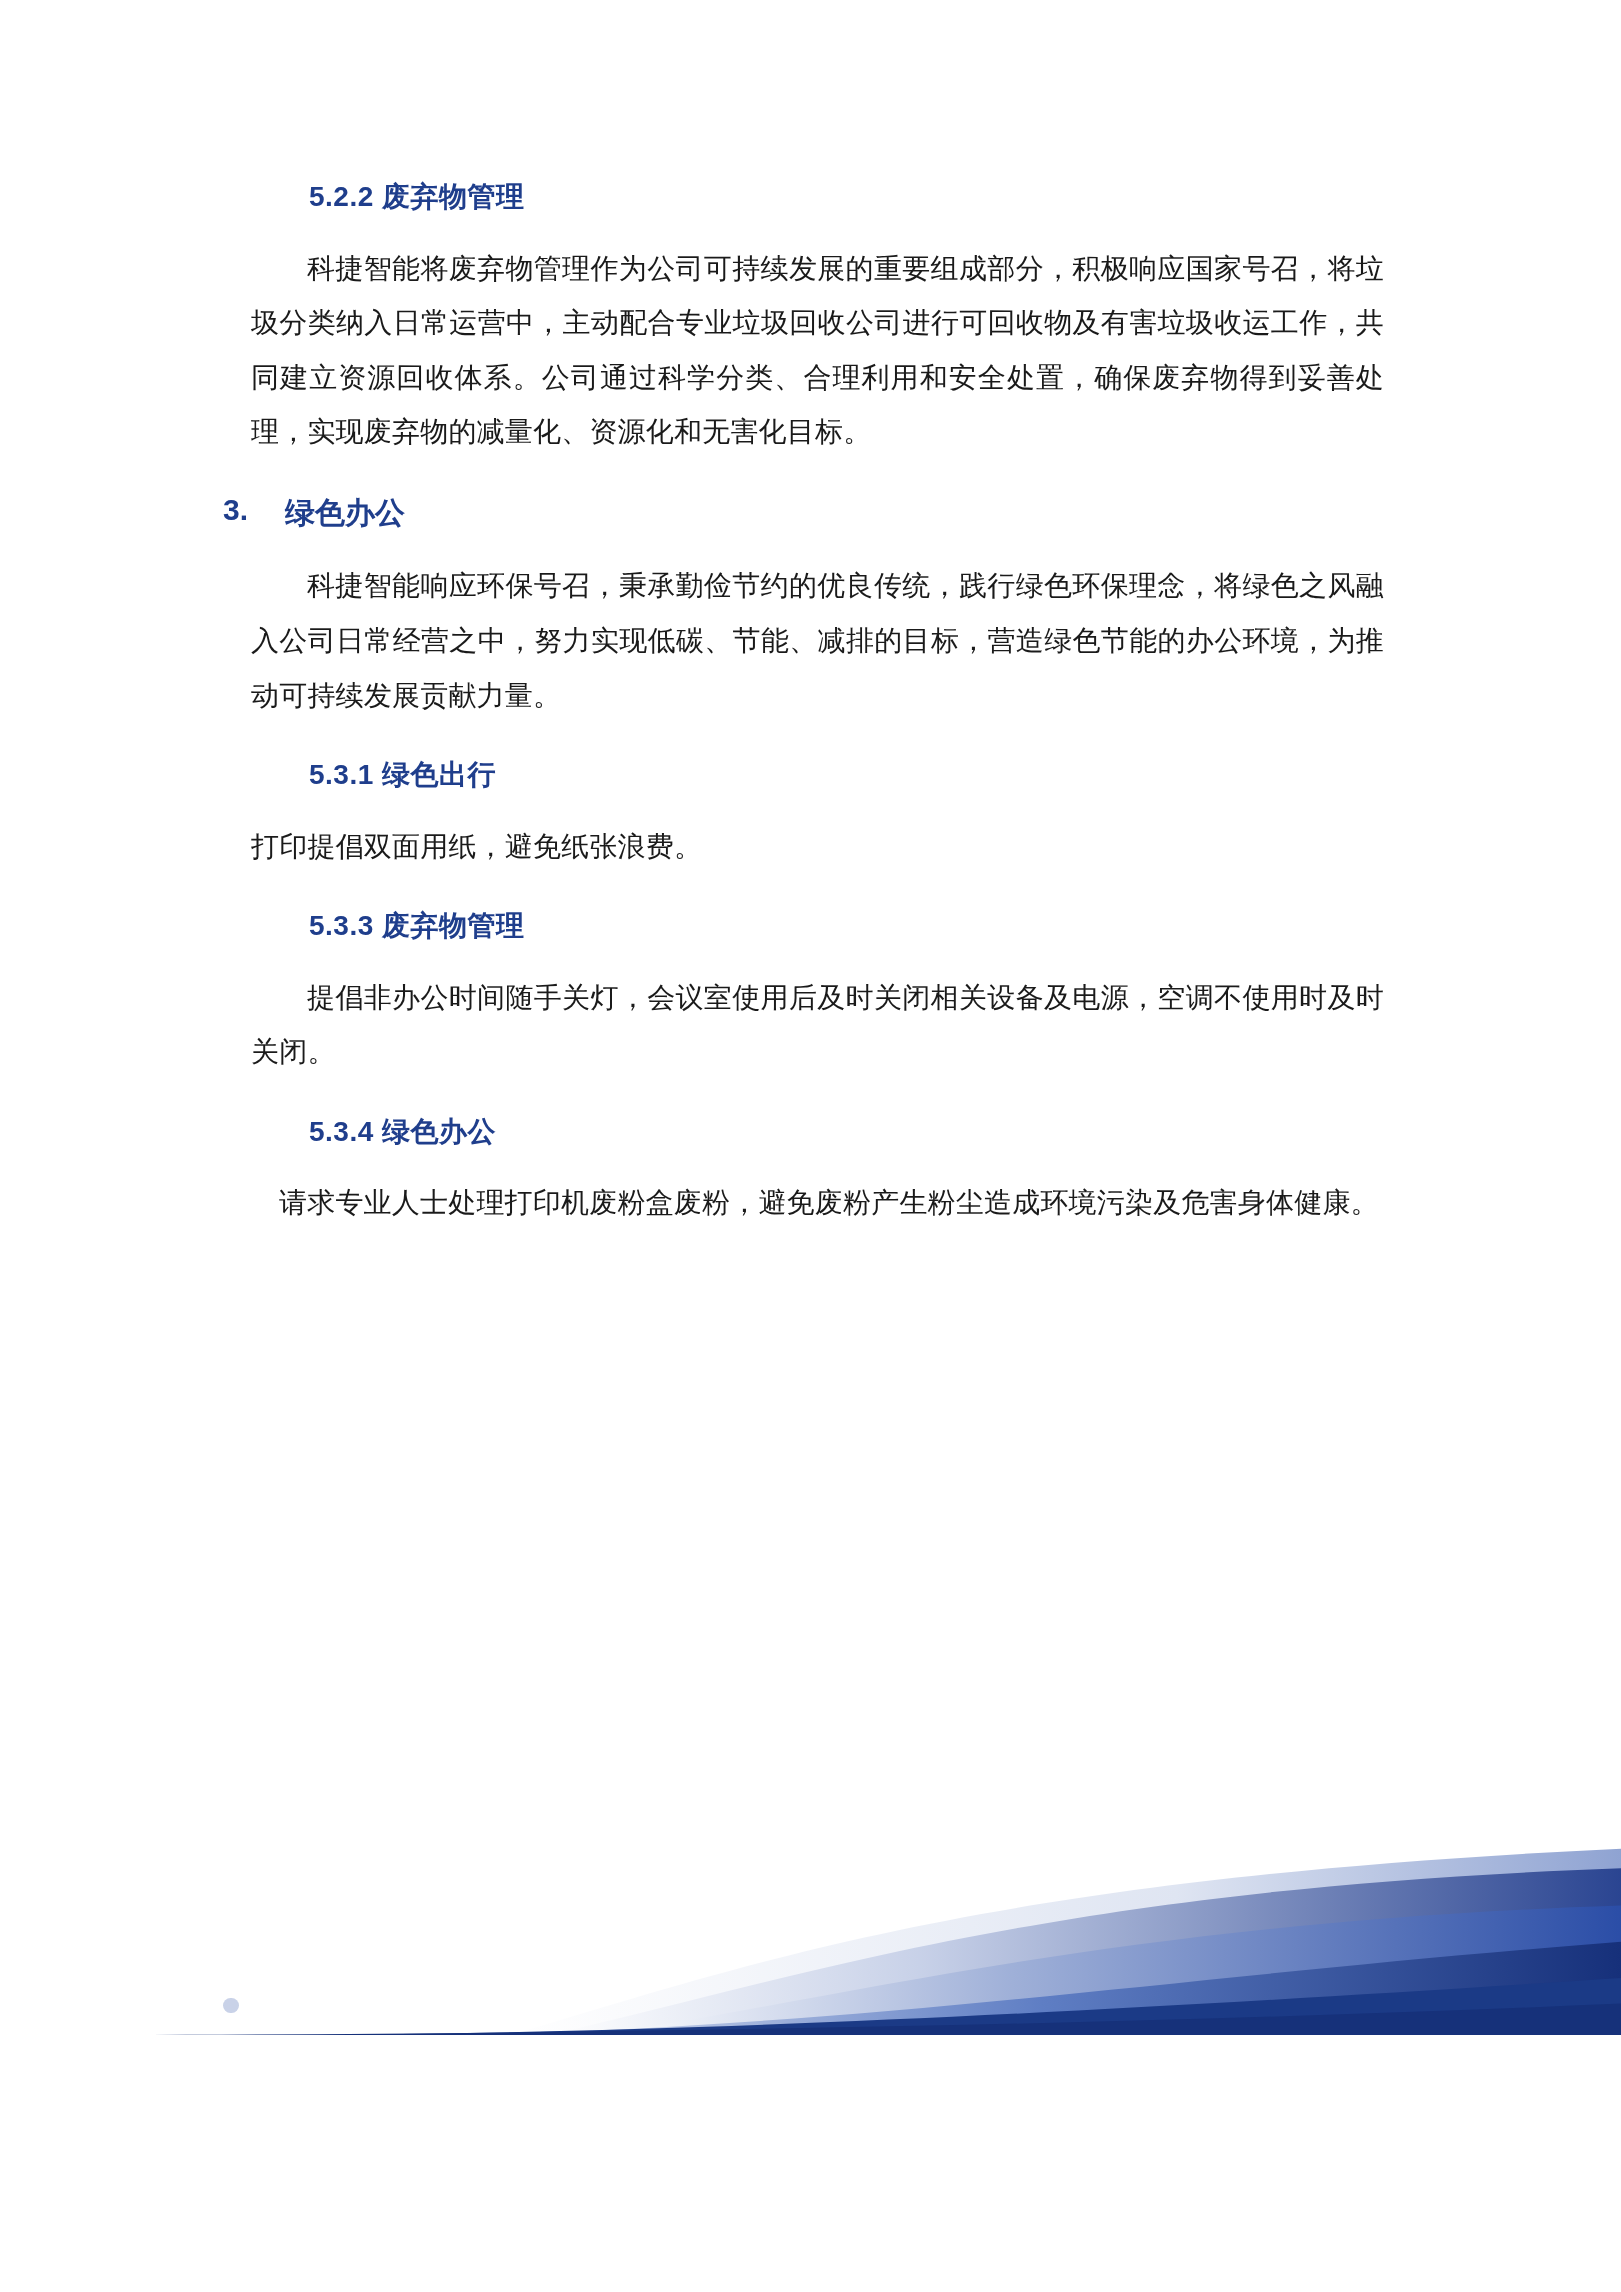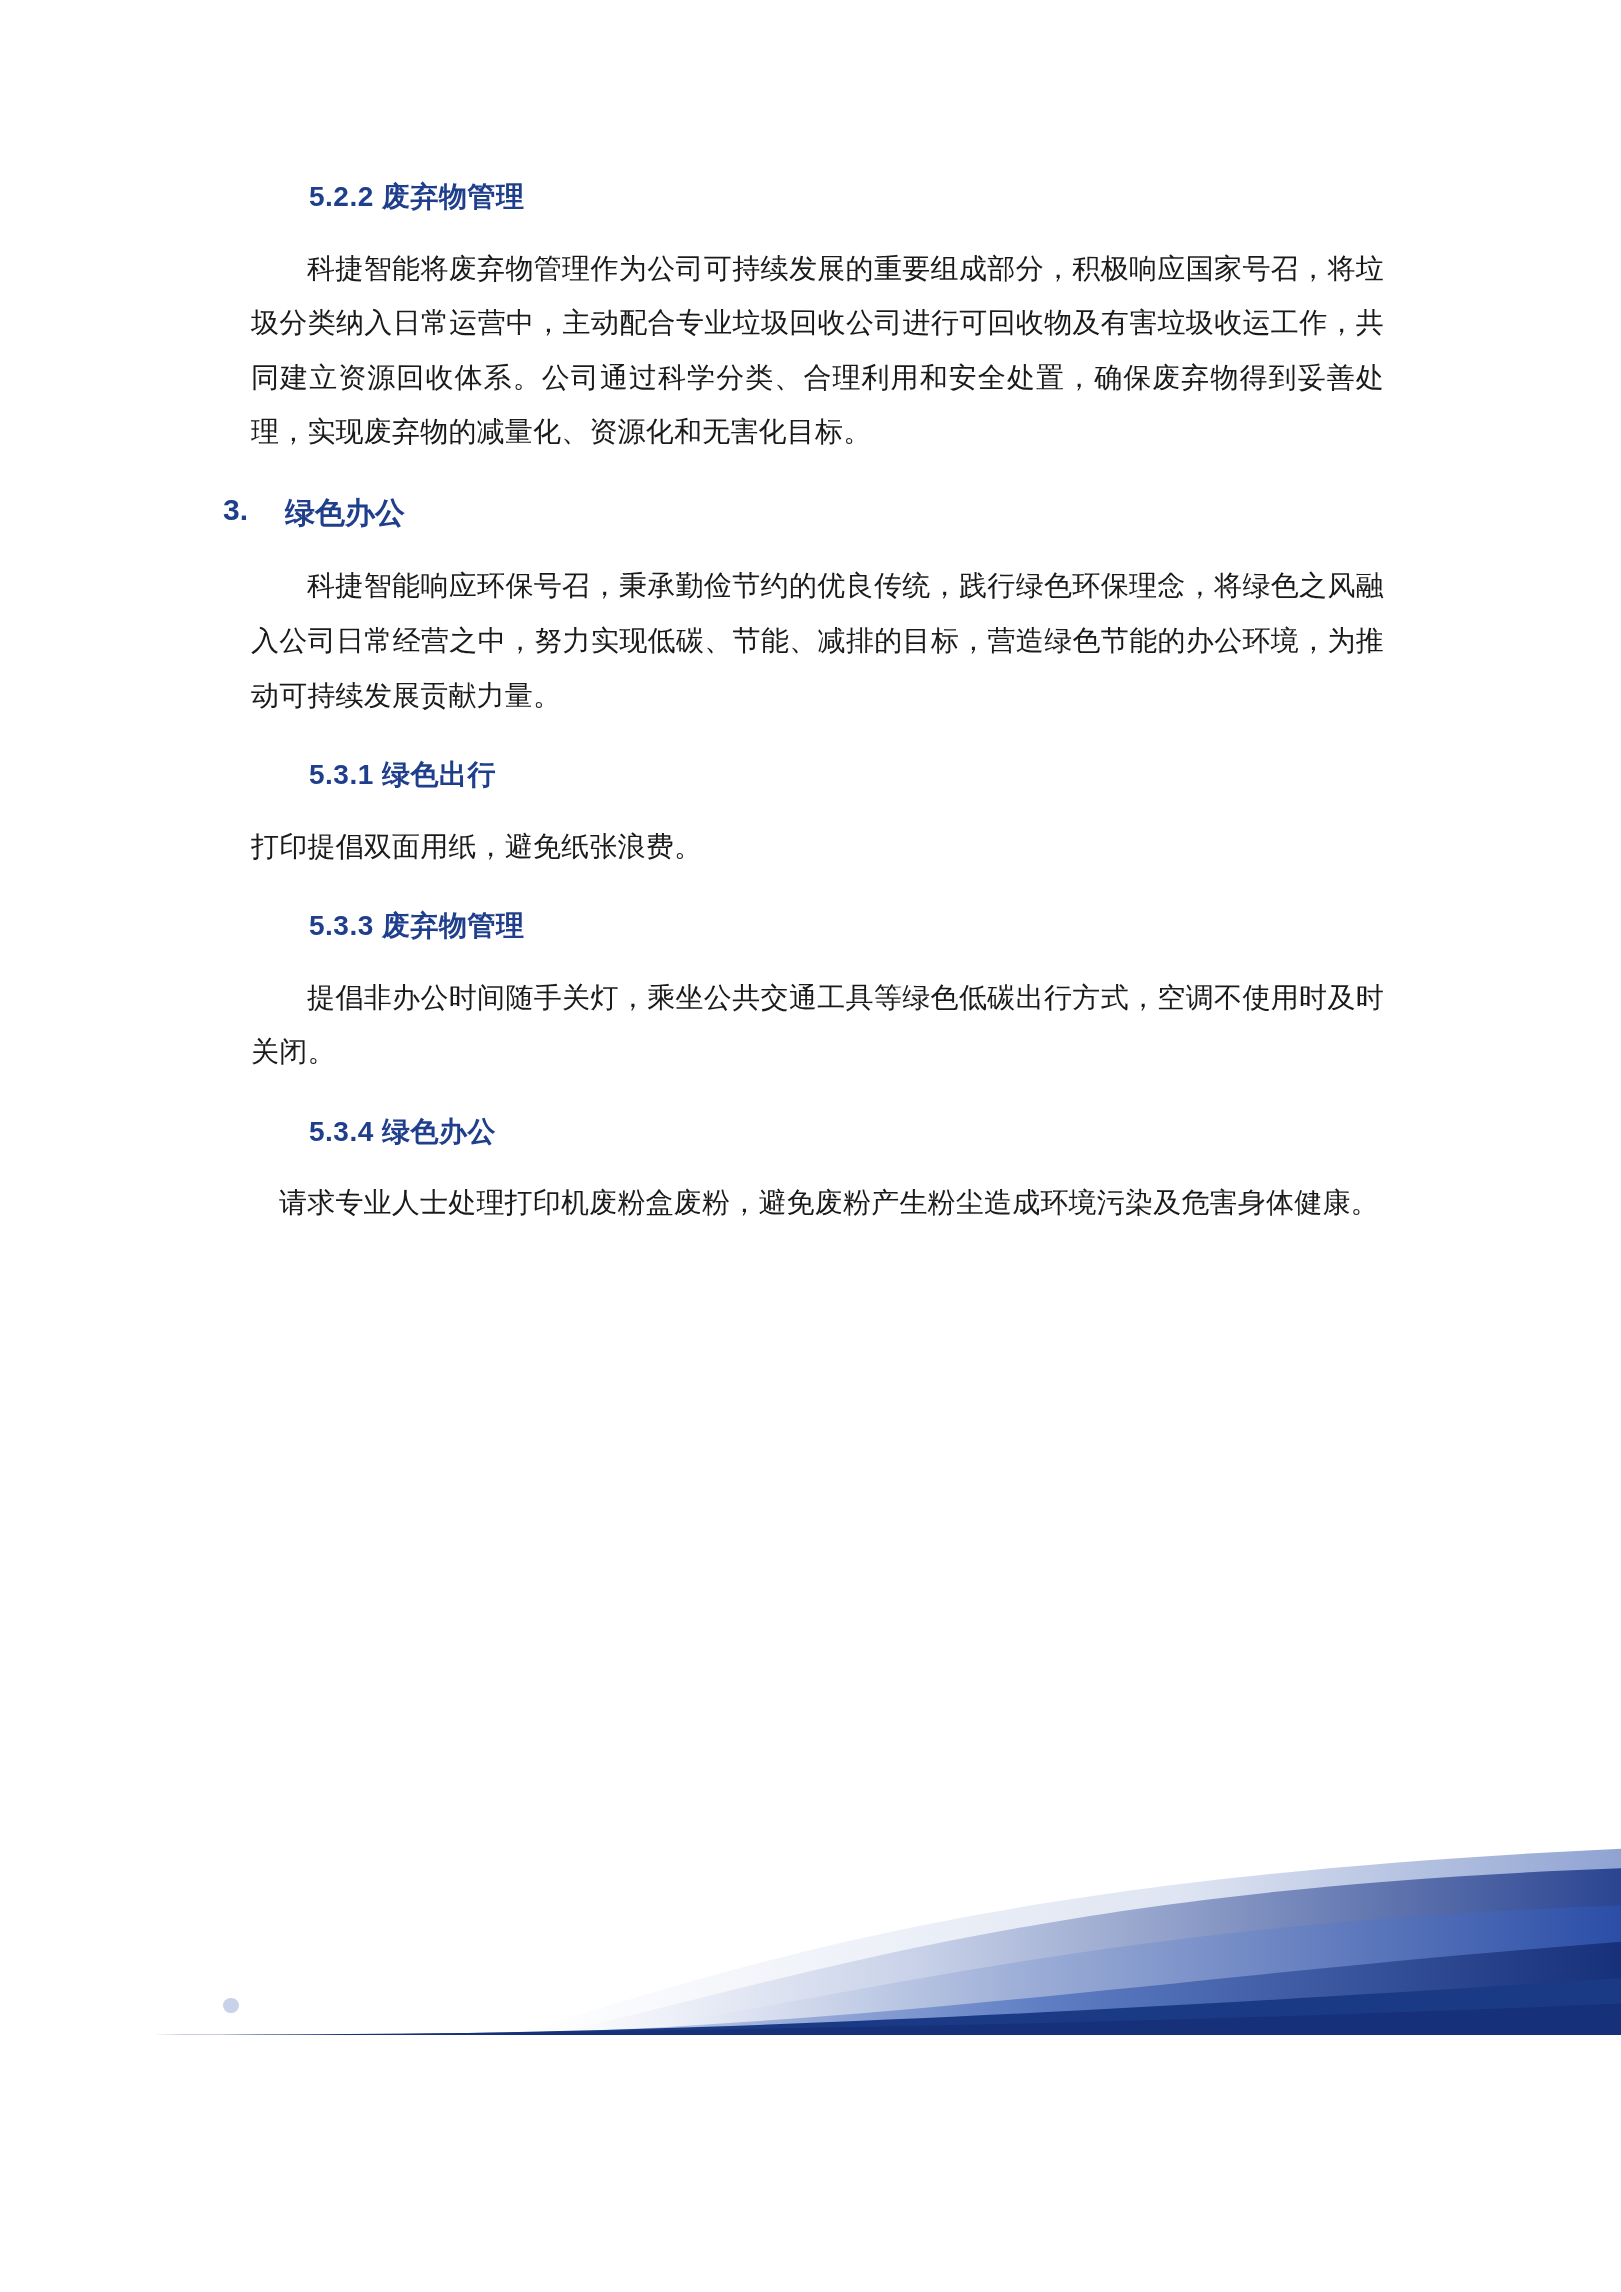--- a/index.html
+++ b/index.html
@@ -100,21 +100,21 @@
       <span class="num">3.</span>
       <span>绿色办公</span>
     </div>
     <p class="para indent gap-after-para">科捷智能响应环保号召，秉承勤俭节约的优良传统，践行绿色环保理念，将绿色之风融入公司日常经营之中，努力实现低碳、节能、减排的目标，营造绿色节能的办公环境，为推动可持续发展贡献力量。</p>
 
     <h3 class="h3 sub">5.3.1 绿色出行</h3>
 
     <p class="para gap-after-para">打印提倡双面用纸，避免纸张浪费。</p>
 
     <h3 class="h3 sub">5.3.3 废弃物管理</h3>
-    <p class="para indent gap-after-para">提倡非办公时间随手关灯，乘坐公共交通工具等绿色低碳出行方式，空调不使用时及时关闭。</p>
+    <p class="para indent gap-after-para">提倡非办公时间随手关灯，会议室使用后及时关闭相关设备及电源，空调不使用时及时关闭。</p>
 
     <h3 class="h3 sub">5.3.4 绿色办公</h3>
     <p class="para indent">请求专业人士处理打印机废粉盒废粉，避免废粉产生粉尘造成环境污染及危害身体健康。</p>
 
   </div>
 
   <div class="page-number">19</div>
 
   <svg class="footer-art" viewBox="0 0 1654 310" preserveAspectRatio="none" xmlns="http://www.w3.org/2000/svg">
     <defs>

